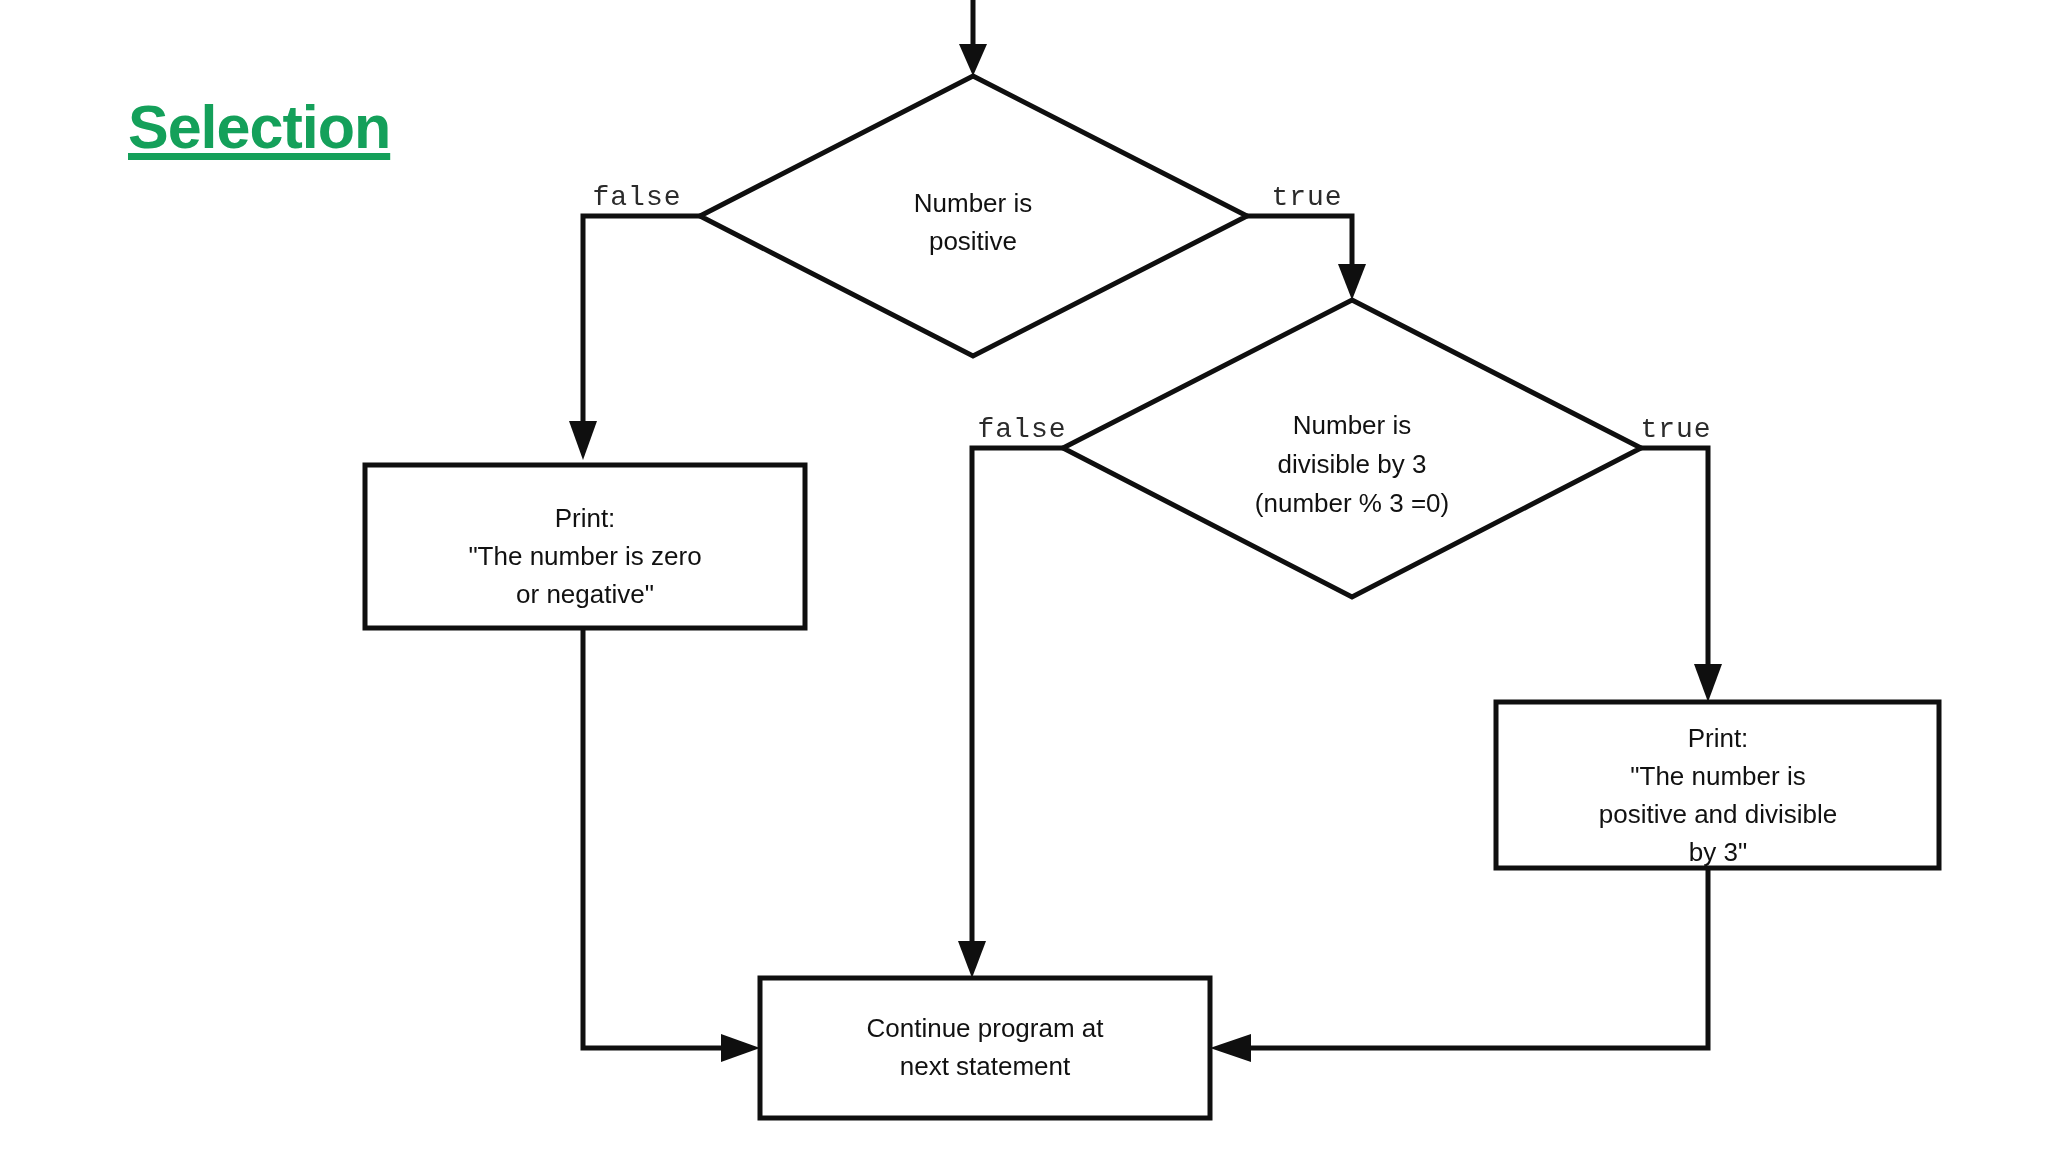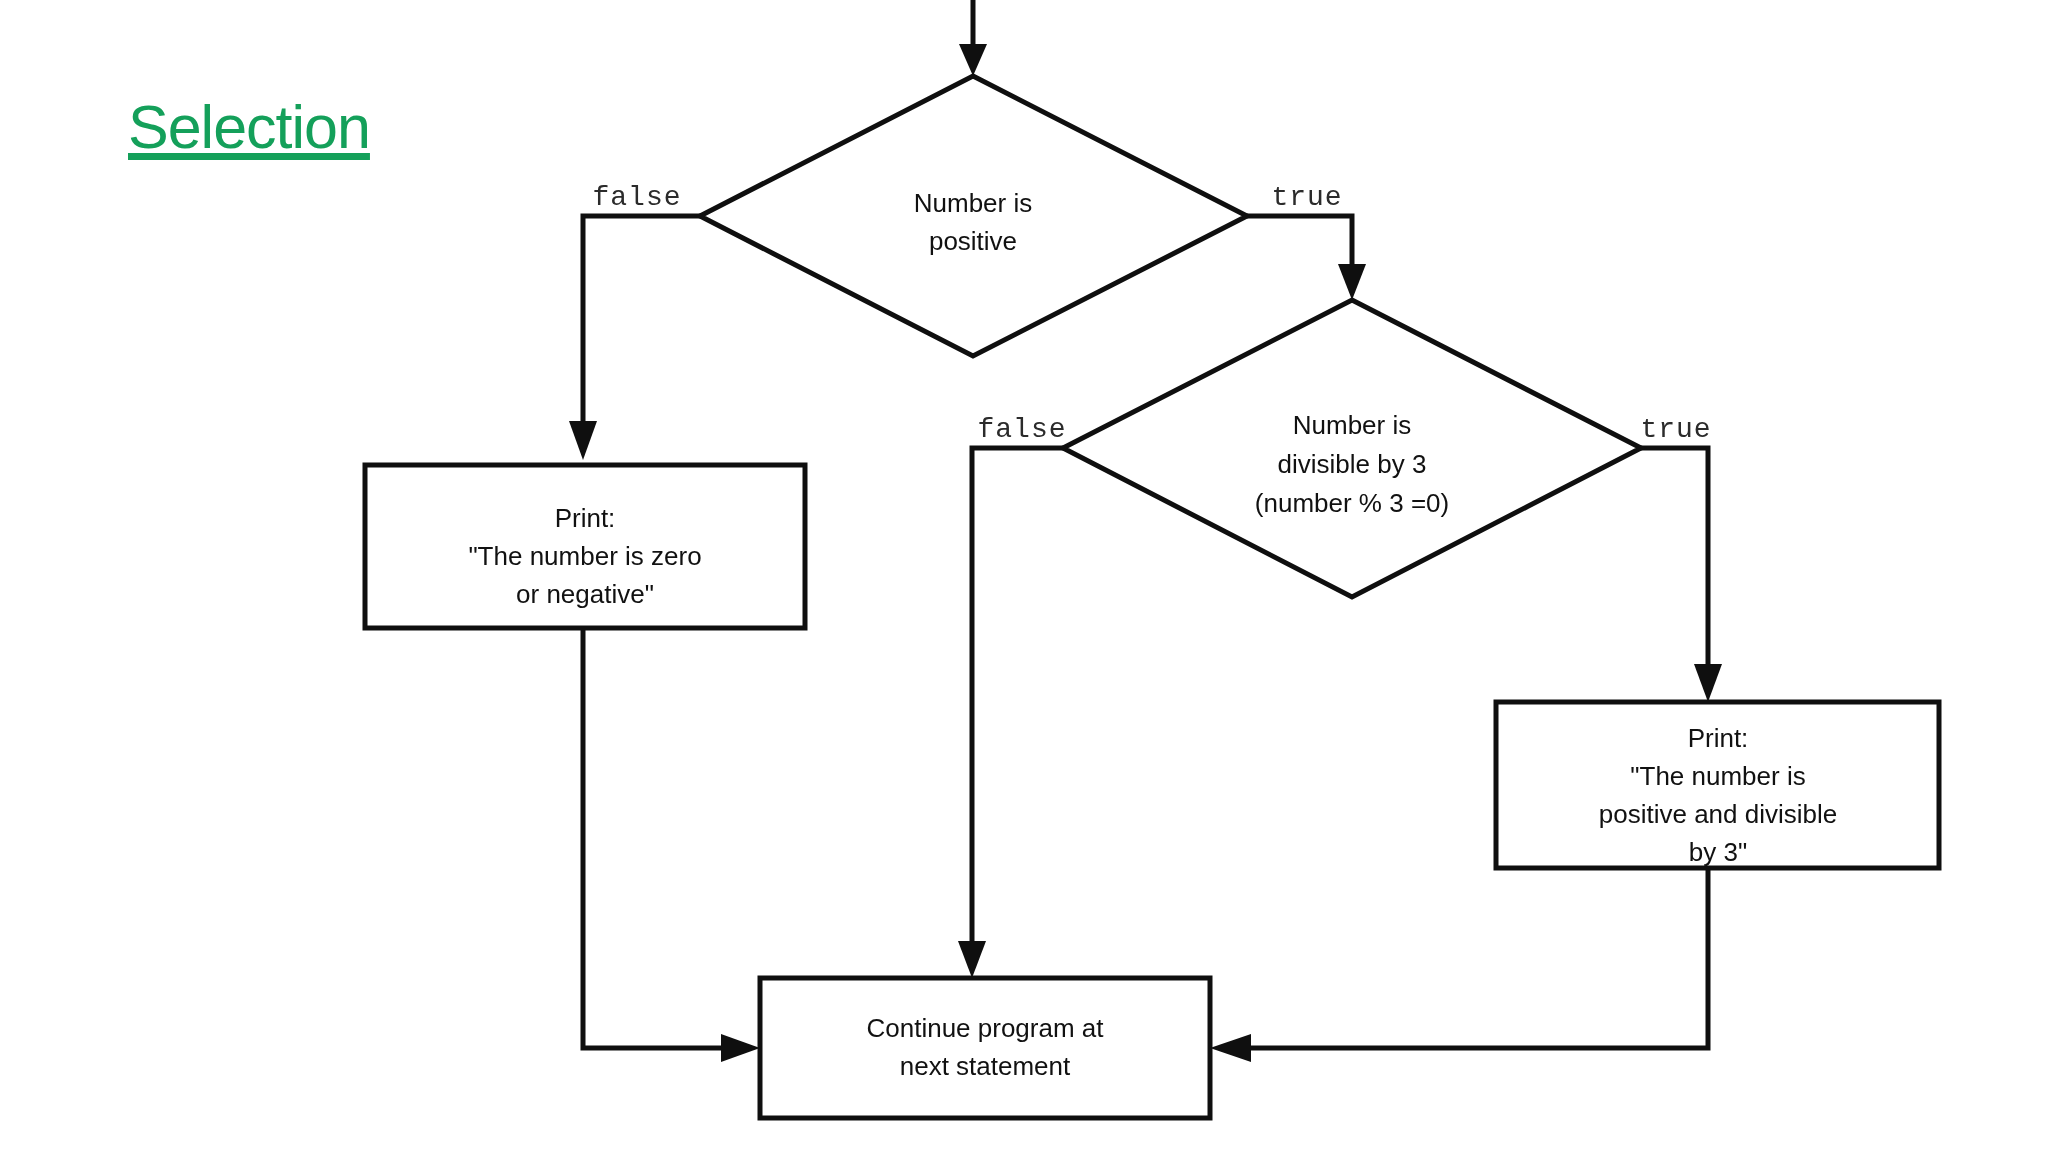--- a/index.html
+++ b/index.html
@@ -23,21 +23,21 @@
 
   
   #slide-title {
     position: absolute;
     left: 128px;
     top: 92px;
     width: 268px;
     font-family: "Liberation Sans", sans-serif;
     font-size: 61px;
     line-height: 1.18;
-    font-weight: normal;
+    font-weight: bold;
     color: #14a05a;
     text-decoration: underline;
     text-decoration-thickness: 7px;
     text-underline-offset: 5px;
     letter-spacing: -1px;
     word-break: break-all;
     white-space: normal;
   }
 
   

